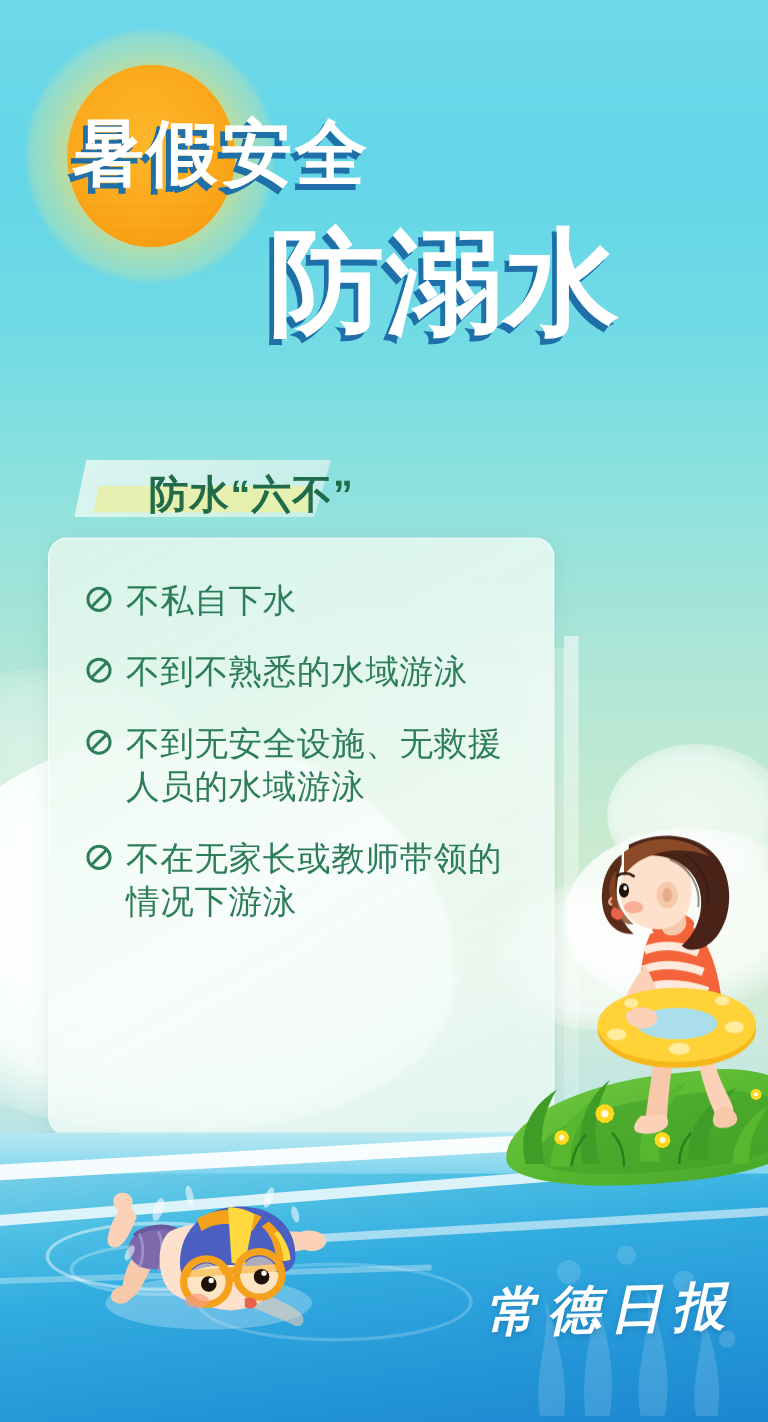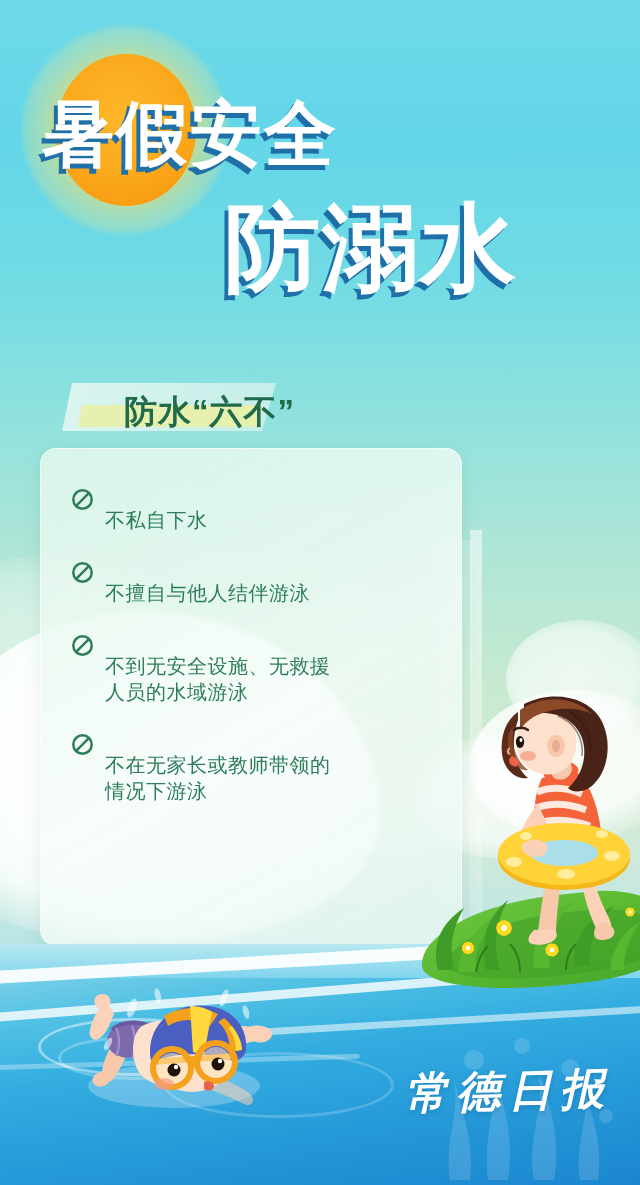--- a/index.html
+++ b/index.html
@@ -79,21 +79,21 @@
   
   .title-wrap{position:absolute;left:0;top:98px;width:640px;}
   .title-line{
     color:#ffffff;
     font-weight:900;
     letter-spacing:2px;
     text-shadow:-4px 5px 0 #1f6fa8;
     line-height:1;
     white-space:nowrap;
   }
-  .title-1{font-size:72px;padding-left:42px;}
+  .title-1{font-size:60px;padding-left:60px;}
   .title-2{font-size:96px;padding-left:224px;margin-top:30px;}
 
   
   .tab-head{
     position:absolute;left:62px;top:383px;width:214px;height:48px;
     background:linear-gradient(110deg,rgba(226,246,240,.93),rgba(206,240,236,.85));
     clip-path:polygon(10px 0,214px 0,200px 48px,0 48px);
   }
   .tab-label{
     position:absolute;left:84px;top:390px;
@@ -129,25 +129,24 @@
     display:flex;align-items:flex-start;
     margin-bottom:23px;
   }
   .rule-item:last-child{margin-bottom:0;}
   .ban-icon{
     flex:0 0 auto;
     width:23px;height:23px;margin-top:5px;margin-right:11px;
   }
   .rule-text{
     color:#2d7d5d;
-    font-size:20px;
+    font-size:28px;
     line-height:1.30;
     letter-spacing:.5px;
     white-space:pre-line;
-    margin-top:24px;
   }
 
   
   .water{
     position:absolute;left:0;top:944px;width:640px;height:241px;
     background:linear-gradient(172deg,
         #8fd9ea 0%,
         #79cfe8 10%,
         #4fc0e4 26%,
         #33ade0 44%,
@@ -237,21 +236,21 @@
               <circle cx="12" cy="12" r="9.6" fill="none" stroke="#2d7d5d" stroke-width="2.6"></circle>
               <line x1="5.6" y1="18.4" x2="18.4" y2="5.6" stroke="#2d7d5d" stroke-width="2.6" stroke-linecap="round"></line>
             </svg></span>
           <span class="rule-text">不私自下水</span>
         </li>
         <li class="rule-item">
           <span class="ban-icon"><svg viewBox="0 0 24 24" width="23" height="23">
               <circle cx="12" cy="12" r="9.6" fill="none" stroke="#2d7d5d" stroke-width="2.6"></circle>
               <line x1="5.6" y1="18.4" x2="18.4" y2="5.6" stroke="#2d7d5d" stroke-width="2.6" stroke-linecap="round"></line>
             </svg></span>
-          <span class="rule-text">不擅自与他人结伴游泳</span>
+          <span class="rule-text">不到不熟悉的水域游泳</span>
         </li>
         <li class="rule-item">
           <span class="ban-icon"><svg viewBox="0 0 24 24" width="23" height="23">
               <circle cx="12" cy="12" r="9.6" fill="none" stroke="#2d7d5d" stroke-width="2.6"></circle>
               <line x1="5.6" y1="18.4" x2="18.4" y2="5.6" stroke="#2d7d5d" stroke-width="2.6" stroke-linecap="round"></line>
             </svg></span>
           <span class="rule-text">不到无安全设施、无救援
 人员的水域游泳</span>
         </li>
         <li class="rule-item">

